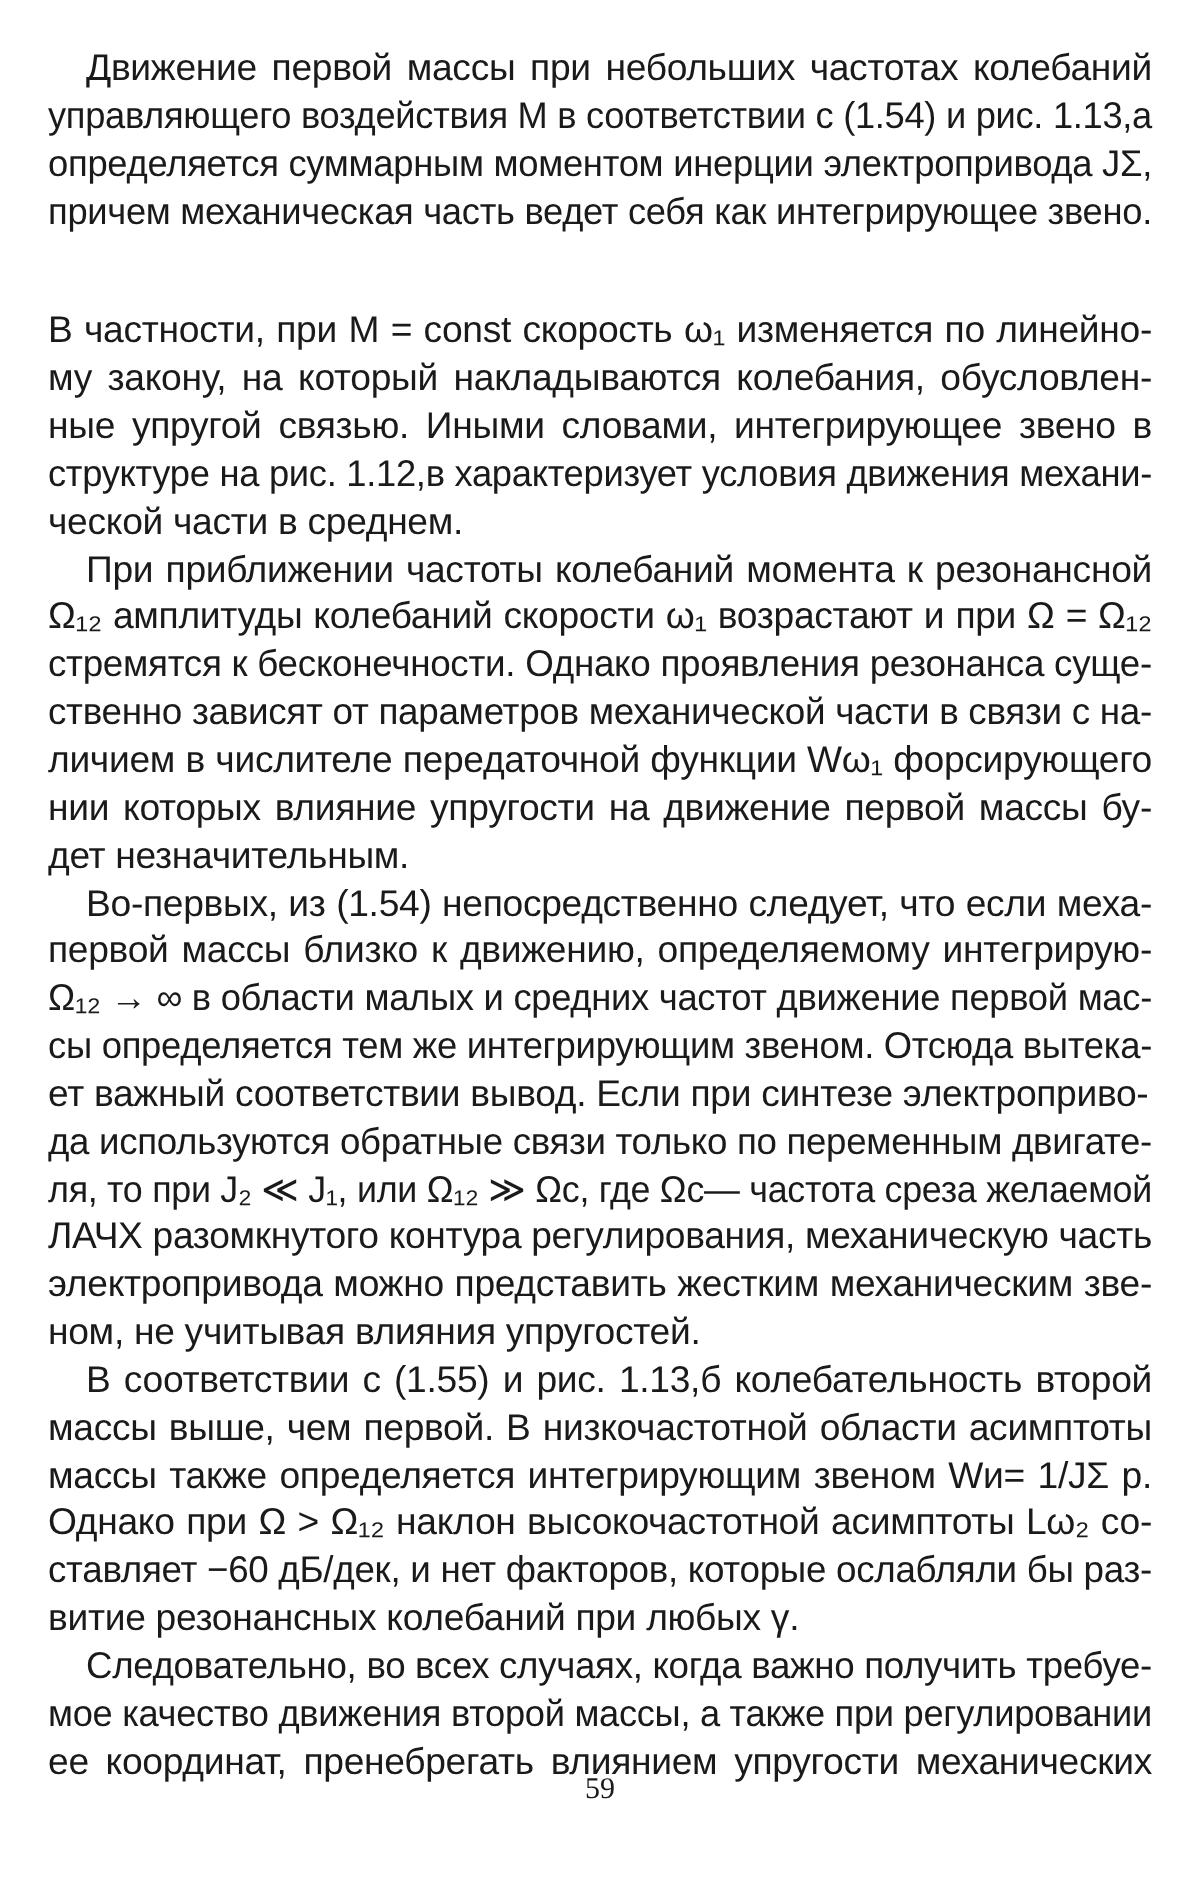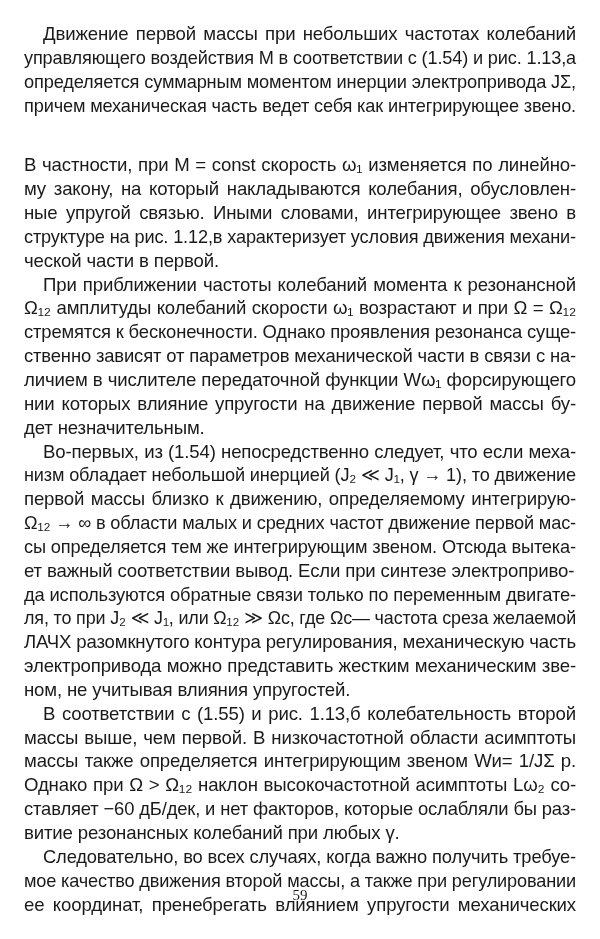--- a/index.html
+++ b/index.html
@@ -39,36 +39,35 @@
 
   <div class="para">
     <span class="line first"><span class="scaleX" style="word-spacing: 2.32552px;">Движение первой массы при небольших частотах колебаний</span></span>
     <span class="line"><span class="scaleX" style="transform: scaleX(0.975238);">управляющего воздействия M в соответствии с (1.54) и рис. 1.13,а</span></span>
     <span class="line"><span class="scaleX" style="transform: scaleX(0.979049);">определяется суммарным моментом инерции электропривода JΣ,</span></span>
     <span class="line"><span class="scaleX" style="transform: scaleX(0.977072);">причем механическая часть ведет себя как интегрирующее звено.</span></span>
     <span class="line"><span class="scaleX" style="word-spacing: 0.751563px; margin-top: 36px;">В частности, при M = const скорость ω₁ изменяется по линейно-</span></span>
     <span class="line"><span class="scaleX" style="word-spacing: 2.76823px;">му закону, на который накладываются колебания, обусловлен-</span></span>
     <span class="line"><span class="scaleX" style="word-spacing: 3.40179px;">ные упругой связью. Иными словами, интегрирующее звено в</span></span>
     <span class="line"><span class="scaleX" style="transform: scaleX(0.976937);">структуре на рис. 1.12,в характеризует условия движения механи-</span></span>
-    <span class="line last"><span class="scaleX">ческой части в первой.</span></span>
+    <span class="line last"><span class="scaleX">ческой части в среднем.</span></span>
   </div>
 
   <div class="para">
     <span class="line first"><span class="scaleX" style="word-spacing: 1.13021px;">При приближении частоты колебаний момента к резонансной</span></span>
     <span class="line"><span class="scaleX" style="word-spacing: 0.504687px;">Ω₁₂ амплитуды колебаний скорости ω₁ возрастают и при Ω = Ω₁₂</span></span>
     <span class="line"><span class="scaleX" style="transform: scaleX(0.989913);">стремятся к бесконечности. Однако проявления резонанса суще-</span></span>
     <span class="line"><span class="scaleX" style="transform: scaleX(0.990357);">ственно зависят от параметров механической части в связи с на-</span></span>
     <span class="line"><span class="scaleX" style="word-spacing: 0.190104px;">личием в числителе передаточной функции Wω₁ форсирующего</span></span>
     <span class="line"><span class="scaleX" style="word-spacing: 1.93555px;">нии которых влияние упругости на движение первой массы бу-</span></span>
     <span class="line last"><span class="scaleX">дет незначительным.</span></span>
   </div>
 
   <div class="para">
     <span class="line first"><span class="scaleX" style="word-spacing: 0.272321px;">Во-первых, из (1.54) непосредственно следует, что если меха-</span></span>
-    <span class="line"><span class="scaleX" style="transform: scaleX(0.974297);">низм обладает небольшой инерцией (J₂ ≪ J₁, γ → 1), то движение</span></span>
     <span class="line"><span class="scaleX" style="word-spacing: 1.49219px;">первой массы близко к движению, определяемому интегрирую-</span></span>
     <span class="line"><span class="scaleX" style="transform: scaleX(0.977911);">Ω₁₂ → ∞ в области малых и средних частот движение первой мас-</span></span>
     <span class="line"><span class="scaleX" style="transform: scaleX(0.979999);">сы определяется тем же интегрирующим звеном. Отсюда вытека-</span></span>
     <span class="line"><span class="scaleX" style="transform: scaleX(0.999745);">ет важный соответствии вывод. Если при синтезе электроприво-</span></span>
     <span class="line"><span class="scaleX" style="transform: scaleX(0.985494);">да используются обратные связи только по переменным двигате-</span></span>
     <span class="line"><span class="scaleX" style="transform: scaleX(0.964034);">ля, то при J₂ ≪ J₁, или Ω₁₂ ≫ Ωc, где Ωc— частота среза желаемой</span></span>
     <span class="line"><span class="scaleX" style="transform: scaleX(0.998615);">ЛАЧХ разомкнутого контура регулирования, механическую часть</span></span>
     <span class="line"><span class="scaleX" style="word-spacing: 0.36875px;">электропривода можно представить жестким механическим зве-</span></span>
     <span class="line last"><span class="scaleX">ном, не учитывая влияния упругостей.</span></span>
   </div>

